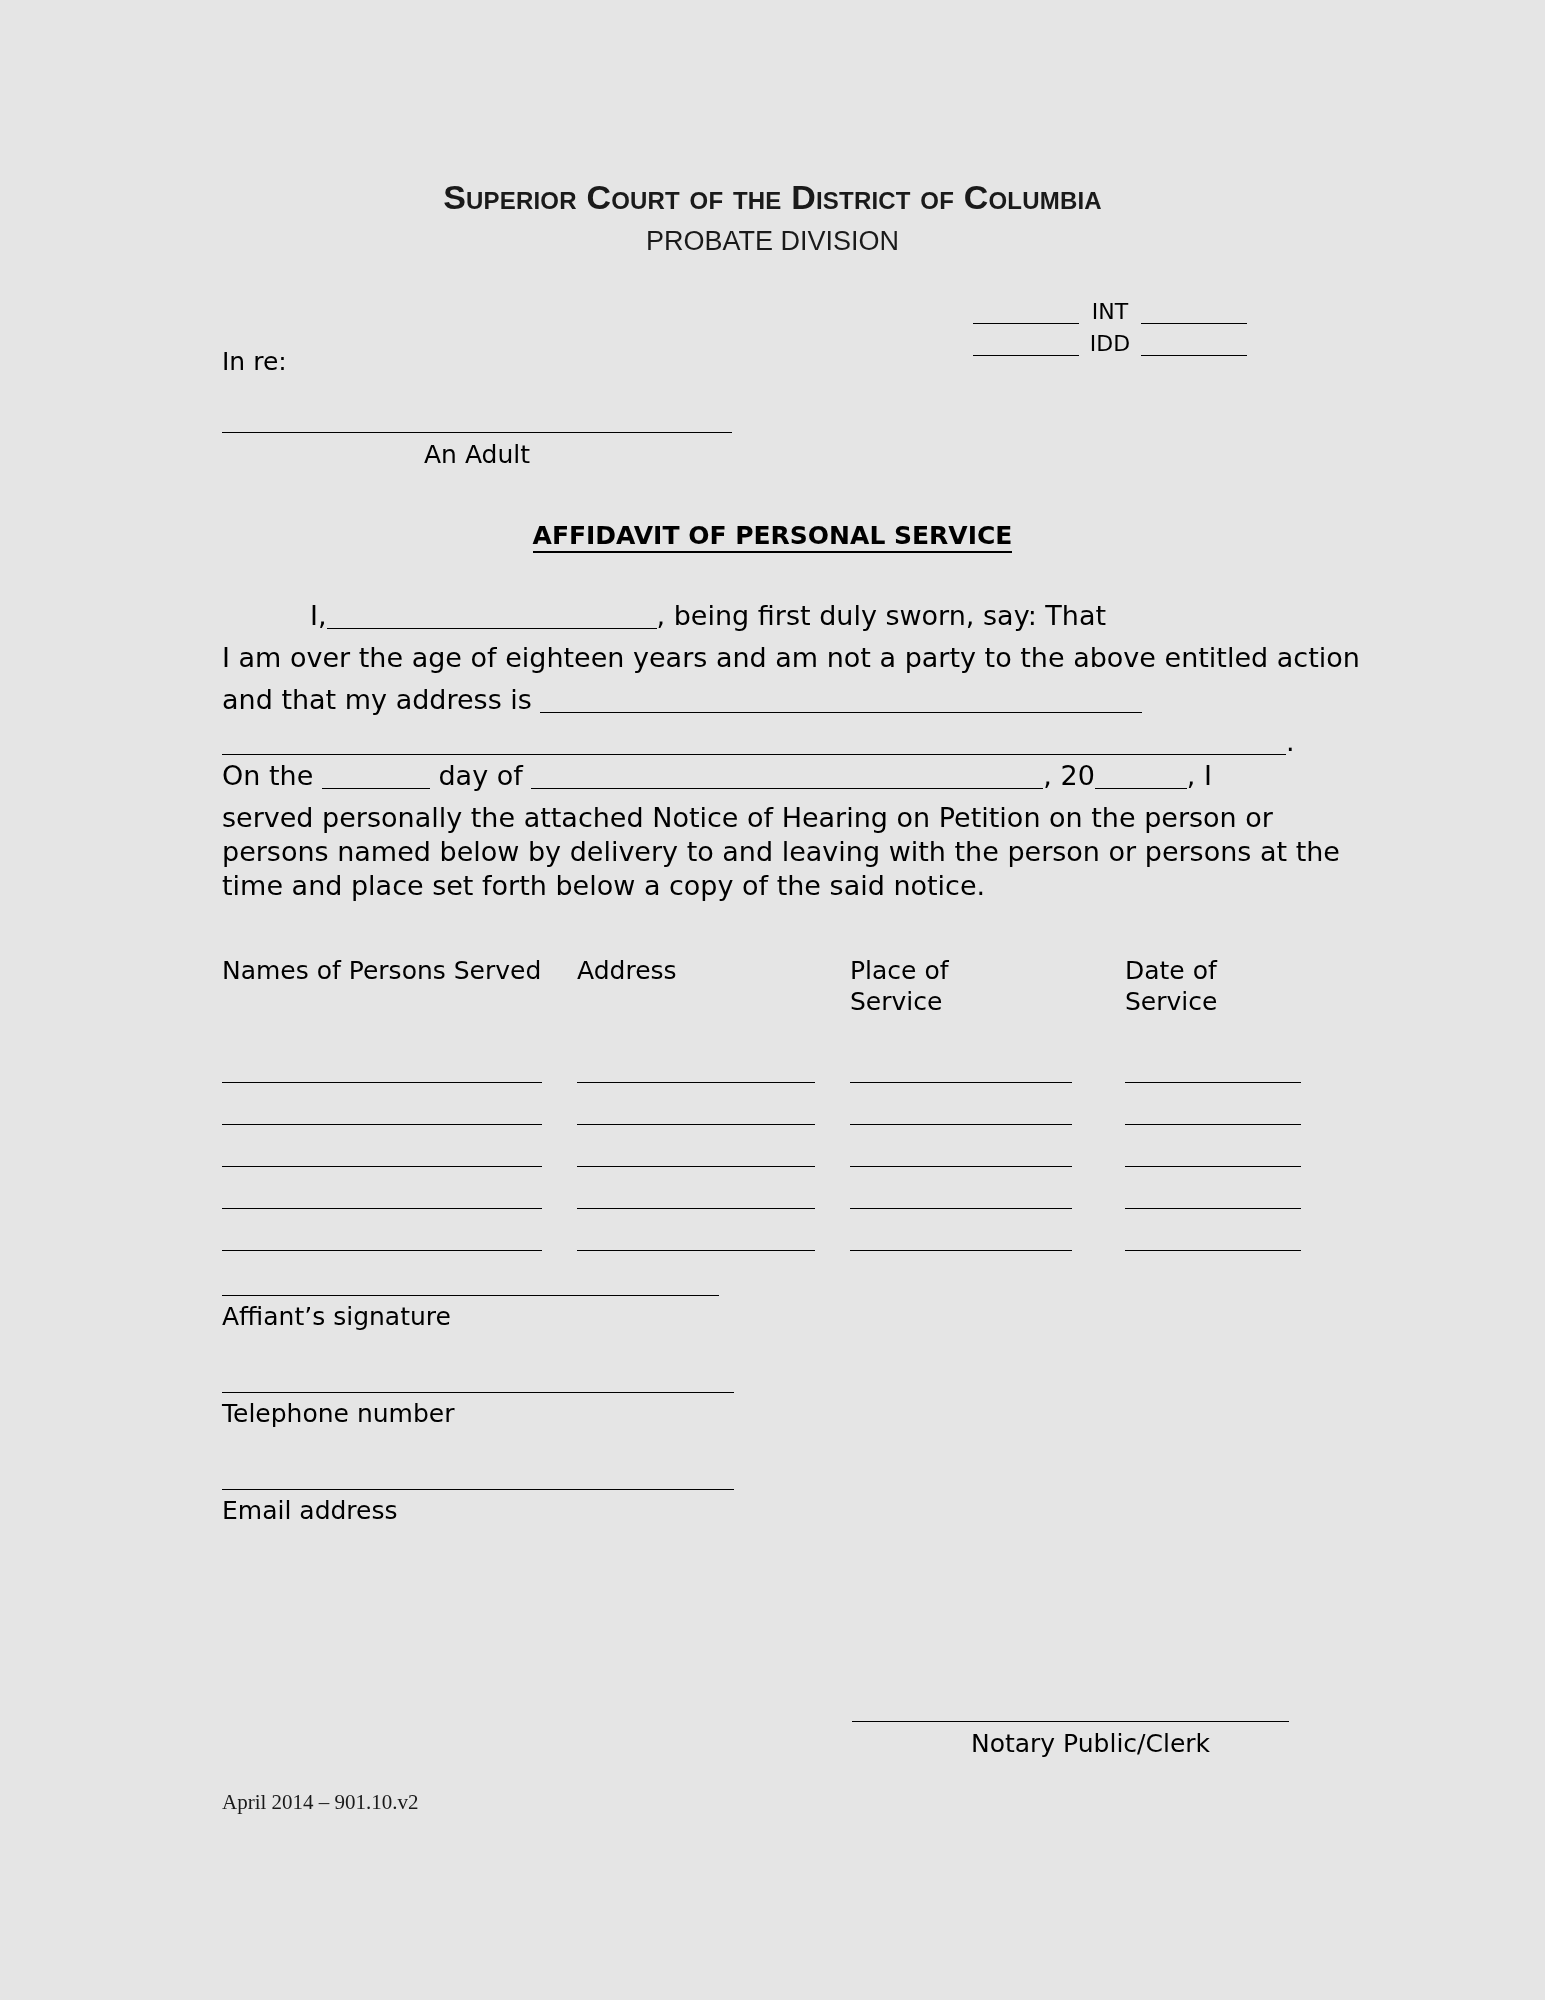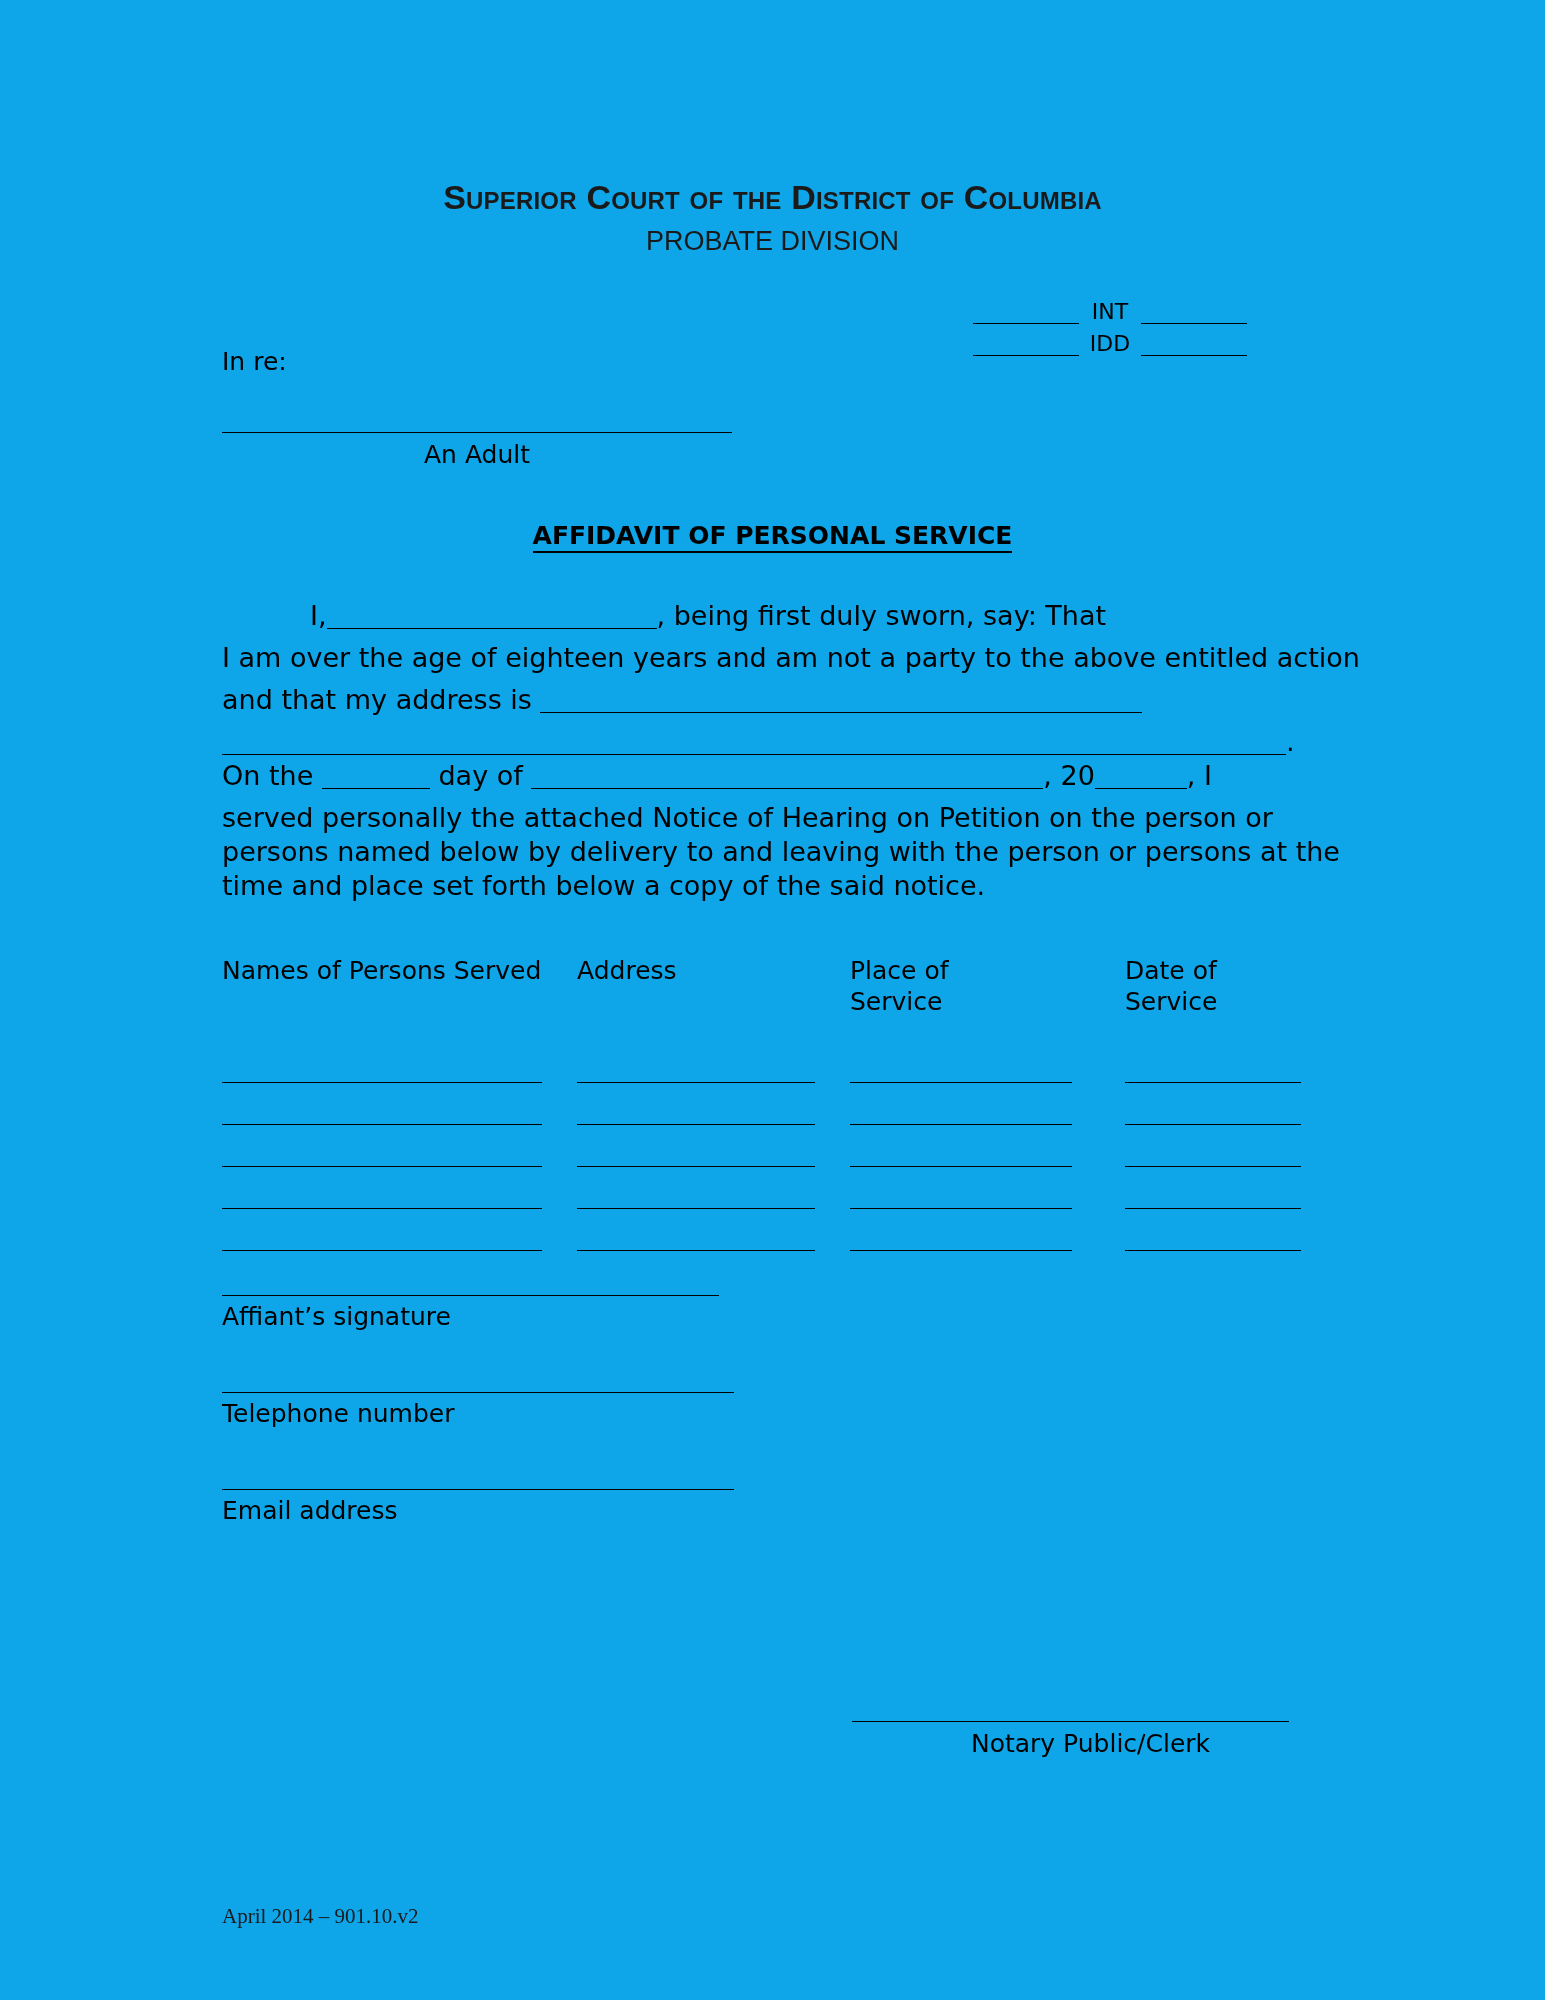--- a/index.html
+++ b/index.html
@@ -8,21 +8,21 @@
     background: #ffffff;
   }
   body {
     font-family: "DejaVu Sans", sans-serif;
     color: #000000;
   }
   .page {
     position: relative;
     width: 1545px;
     height: 2000px;
-    background: #0ea5e9;
+    background: #e5e5e5;
     margin: 0 auto;
     overflow: hidden;
   }
   
   .court-title {
     position: absolute;
     left: 0;
     top: 178px;
     width: 1545px;
     text-align: center;
@@ -218,21 +218,21 @@
     left: 872px;
     top: 1729px;
     width: 437px;
     text-align: center;
     font-size: 25px;
   }
   
   .footer {
     position: absolute;
     left: 222px;
-    top: 1904px;
+    top: 1790px;
     font-family: "Liberation Serif", serif;
     font-size: 21px;
     color: #1a1a1a;
   }
 </style>
 </head>
 <body>
 
 <div class="page">
 

